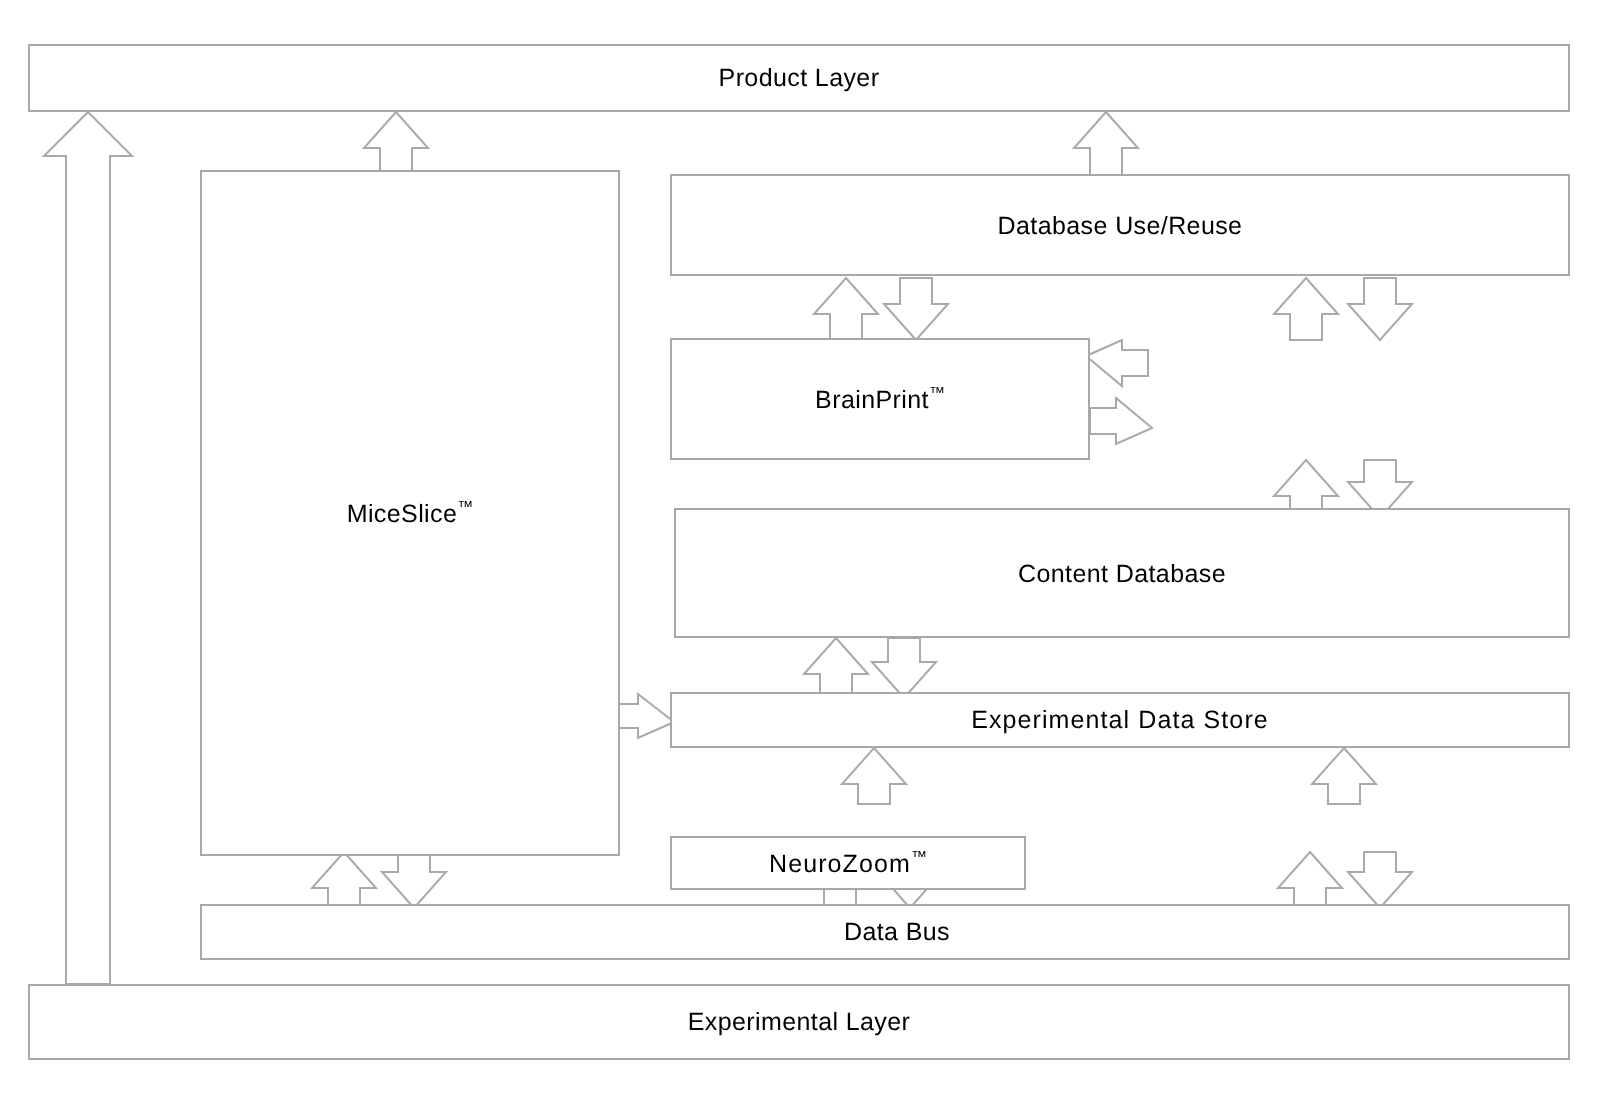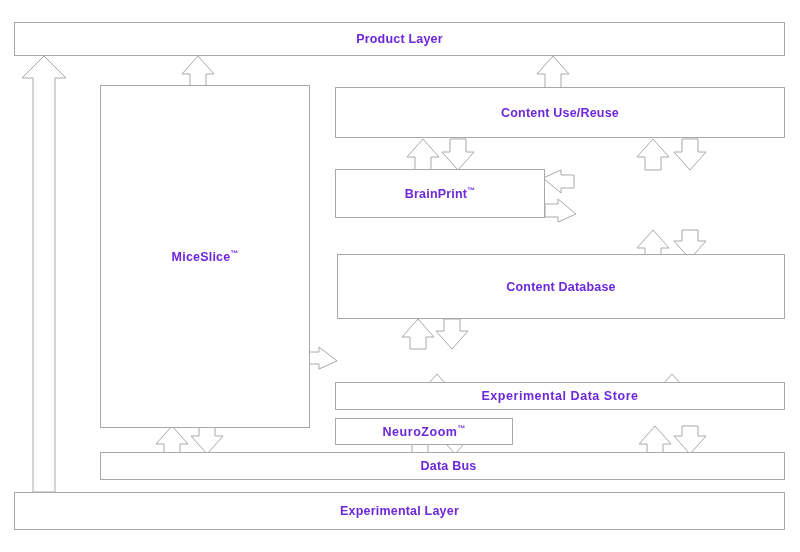--- a/index.html
+++ b/index.html
@@ -19,23 +19,23 @@
     position: absolute;
     box-sizing: border-box;
     border: 1px solid #a8a8a8;
     background: #ffffff;
     display: flex;
     align-items: center;
     justify-content: center;
     z-index: 3;
   }
   .box-label {
-    font-weight: bold;
+    font-weight: normal;
     font-size: 12.5px;
-    color: #6d28d9;
+    color: #000000;
     letter-spacing: 0.2px;
     text-align: center;
     white-space: nowrap;
   }
   .box-label.wide-space {
     letter-spacing: 0.55px;
   }
   .arrow-layer {
     position: absolute;
     left: 0;
@@ -111,33 +111,33 @@
 
   <div class="box" style="left:14px; top:22px; width:771px; height:34px;">
     <span class="box-label">Product Layer</span>
   </div>
 
   <div class="box" style="left:100px; top:85px; width:210px; height:343px;">
     <span class="box-label"><span>MiceSlice</span><span class="tm">™</span></span>
   </div>
 
   <div class="box" style="left:335px; top:87px; width:450px; height:51px;">
-    <span class="box-label">Content Use/Reuse</span>
+    <span class="box-label">Database Use/Reuse</span>
   </div>
 
-  <div class="box" style="left:335px; top:169px; width:210px; height:49px;">
+  <div class="box" style="left:335px; top:169px; width:210px; height:61px;">
     <span class="box-label"><span>BrainPrint</span><span class="tm">™</span></span>
   </div>
 
 
   <div class="box" style="left:337px; top:254px; width:448px; height:65px;">
     <span class="box-label">Content Database</span>
   </div>
 
-  <div class="box" style="left:335px; top:346px; width:450px; height:28px;margin-top:36px;">
+  <div class="box" style="left:335px; top:346px; width:450px; height:28px;">
     <span class="box-label wide-space">Experimental Data Store</span>
   </div>
 
   <div class="box" style="left:335px; top:418px; width:178px; height:27px;">
     <span class="box-label wide-space"><span>NeuroZoom</span><span class="tm">™</span></span>
   </div>
 
 
   <div class="box" style="left:100px; top:452px; width:685px; height:28px;padding-left:12px;">
     <span class="box-label">Data Bus</span>

